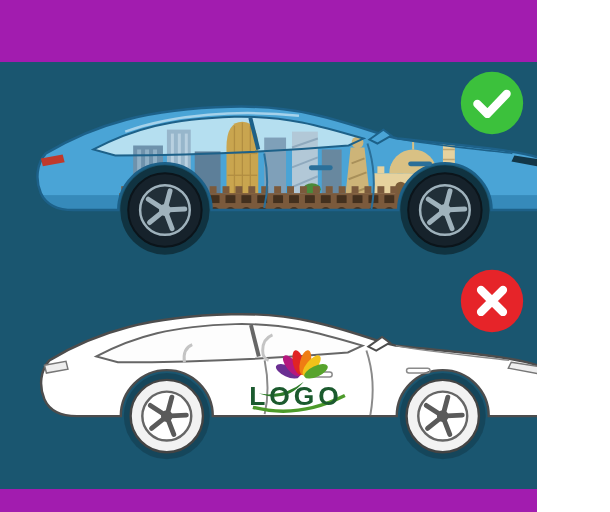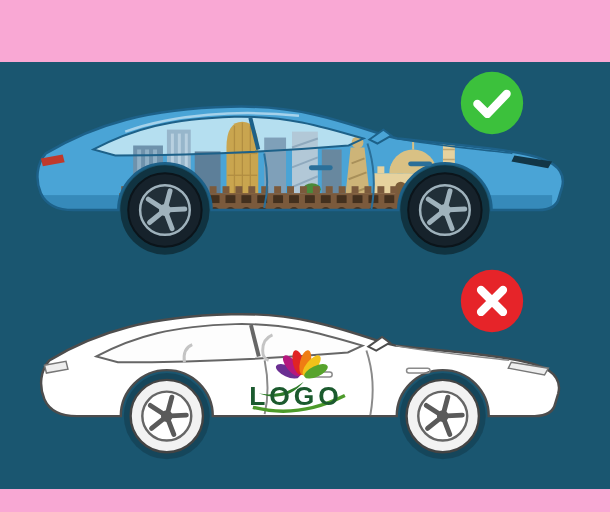--- a/index.html
+++ b/index.html
@@ -1,16 +1,16 @@
 <!DOCTYPE html>
 <html><head>
 <meta charset="utf-8">
 <style>
   html,body{margin:0;padding:0;background:#ffffff;}
-  .page{position:relative;width:610px;height:512px;background:#f9a8d4;overflow:hidden;
+  .page{position:relative;width:537px;height:512px;background:#a21caf;overflow:hidden;
         font-family:"Liberation Sans",sans-serif;}
   .panel{position:absolute;left:0;top:62px;width:610px;height:427px;background:#1a5670;}
   .car{position:absolute;}
   .car-top{left:16px;top:14px;width:556px;}
   .car-bottom{left:20px;top:222px;width:548px;}
   .badge{position:absolute;width:66px;height:66px;}
   .badge svg{display:block;width:100%;height:100%;}
   .badge-check{left:459px;top:8px;}
   .badge-cross{left:459px;top:206px;}
 </style>

